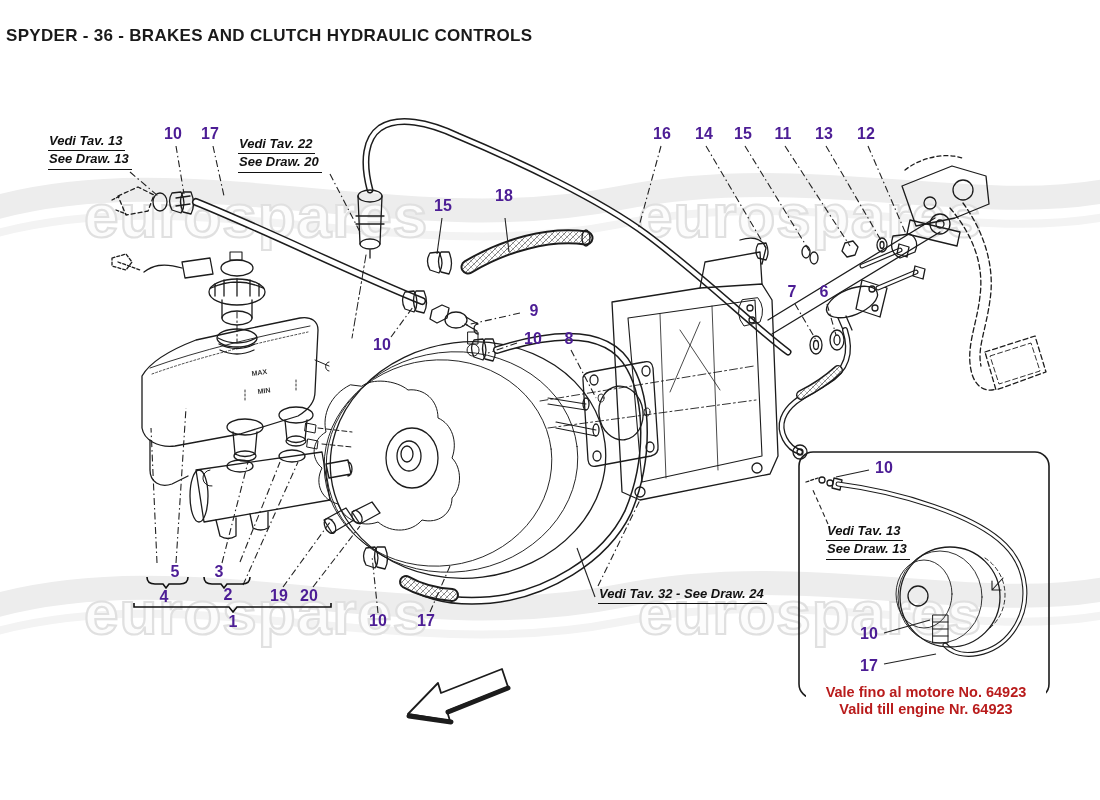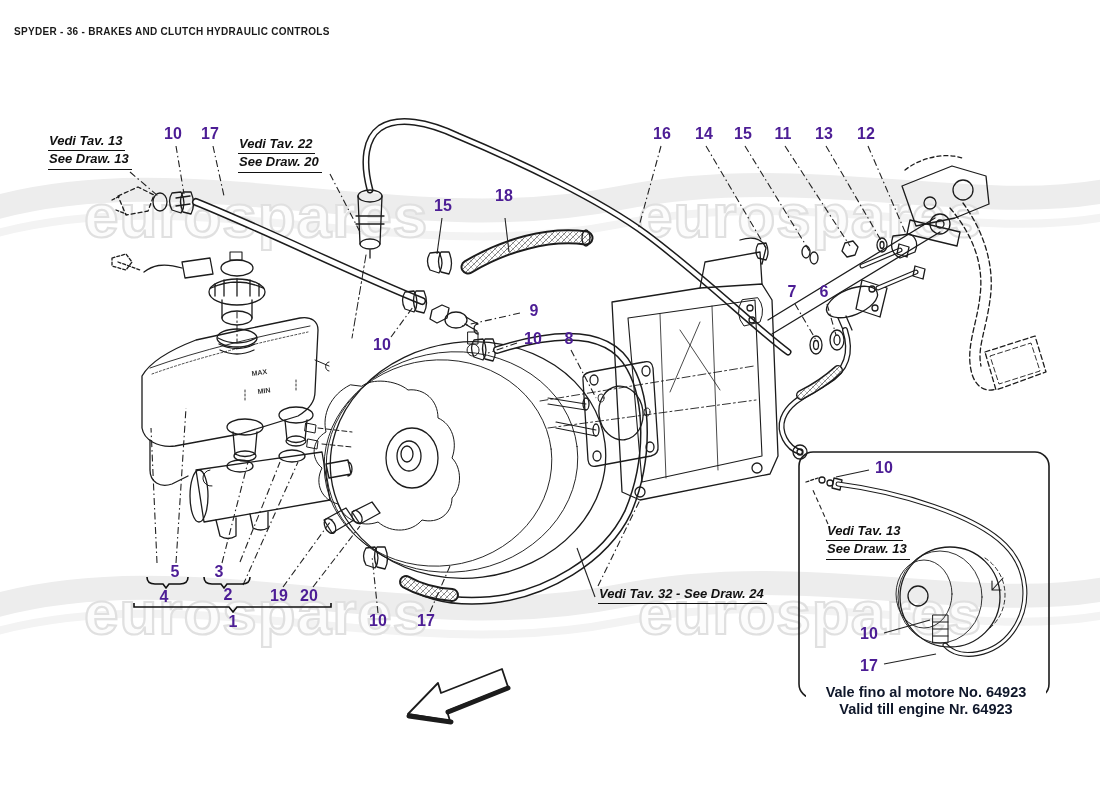--- a/index.html
+++ b/index.html
@@ -1,27 +1,27 @@
 <!DOCTYPE html>
 <html><head>
 <meta charset="utf-8">
 <style>
   html,body{margin:0;padding:0;background:#fff;}
   #page{position:relative;width:1100px;height:800px;background:#fff;overflow:hidden;
         font-family:"Liberation Sans",sans-serif;color:#111;}
-  #page-title{position:absolute;left:14px;top:26px;font-size:10px;font-weight:700;
+  #page-title{position:absolute;left:6px;top:26px;font-size:17px;font-weight:700;
         letter-spacing:.3px;color:#1a1a1a;}
   svg{position:absolute;left:0;top:0;}
   .co{position:absolute;transform:translate(-50%,-50%);font-size:16px;font-weight:700;
       color:#4c1d95;white-space:nowrap;line-height:1;}
   .ref{position:absolute;font-size:13px;font-weight:700;font-style:italic;color:#111;
        line-height:1.1;white-space:nowrap;}
   .ref .ln{display:inline-block;border-bottom:1.6px solid #111;padding:0 3px 2px 1px;margin-bottom:1px;}
   .caption{position:absolute;left:806px;top:684px;width:240px;text-align:center;
-       font-size:14.5px;font-weight:700;background:#fff;line-height:1.2;color:#0f172a;}
+       font-size:14.5px;font-weight:700;background:#fff;line-height:1.2;color:#b91c1c;}
 </style>
 </head>
 <body>
 
 <div id="page">
 
   <div id="page-title">SPYDER - 36 - BRAKES AND CLUTCH HYDRAULIC CONTROLS</div>
 
   <svg width="1100" height="800" viewBox="0 0 1100 800">
     <defs>

